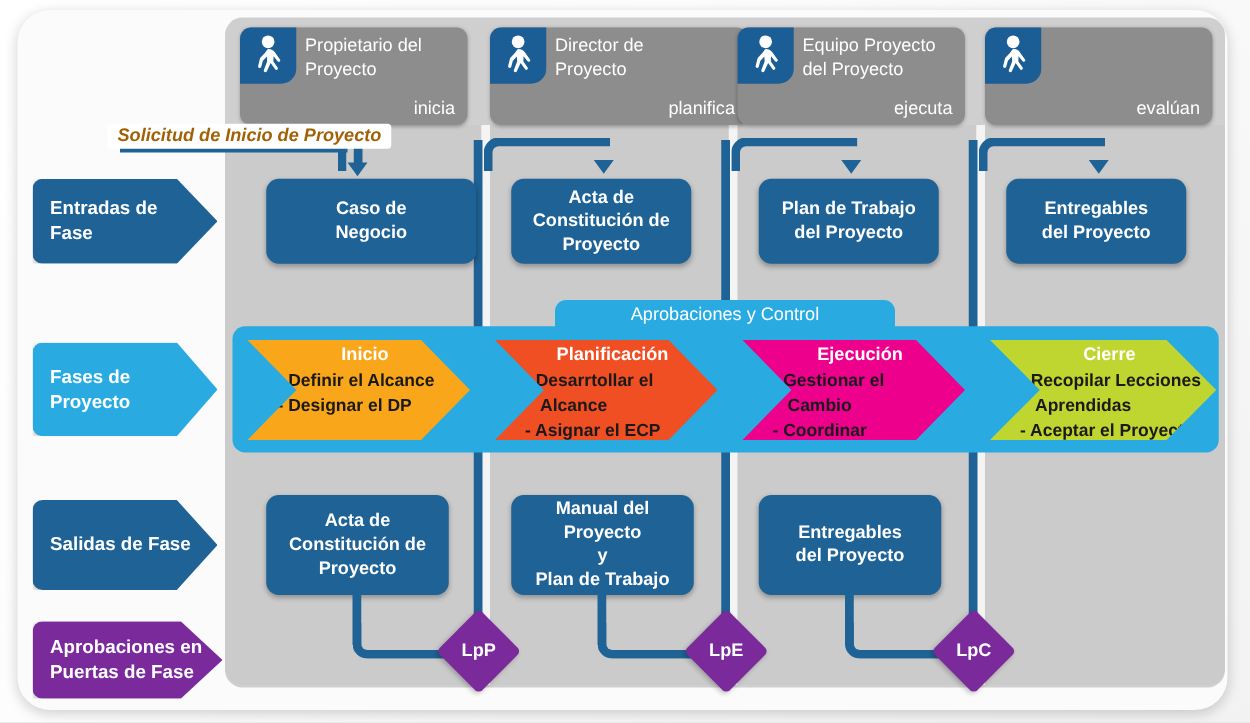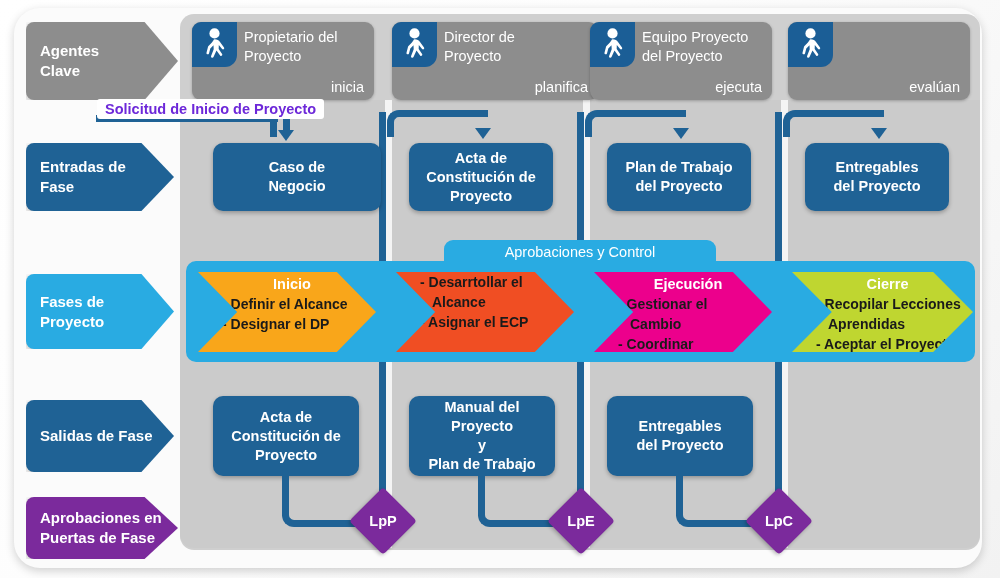--- a/index.html
+++ b/index.html
@@ -117,23 +117,23 @@
     border-top-left-radius:12px;background:transparent;
   }
   .cornerBL{
     position:absolute;border:7px solid #1f6295;border-right:none;border-top:none;
     border-bottom-left-radius:12px;background:transparent;
   }
 
   
   .callout{
     position:absolute;left:86px;top:99px;
-    background:#ffffff;color:#6d28d9;
-    font-weight:bold;font-size:14.5px;
-    padding:2px 8px;border-radius:3px;white-space:nowrap;margin-left:11px;
+    background:#ffffff;color:#a16207;
+    font-style:italic;font-weight:bold;font-size:14.5px;
+    padding:2px 8px;border-radius:3px;white-space:nowrap;
   }
 
   
   .gate{
     position:absolute;width:48px;height:48px;background:#7b2a9c;
     transform:rotate(45deg);border-radius:4px;
     box-shadow:0 2px 4px rgba(0,0,0,.25);
   }
   .gate-lbl{
     position:absolute;width:60px;height:20px;
@@ -146,26 +146,20 @@
 <div id="stage">
 
   <div class="card-frame"></div>
   <div class="grey-panel"></div>
   <div class="grey-panel lower"></div>
 
   <div class="colsep" style="left:385px"></div>
   <div class="colsep" style="left:583px"></div>
   <div class="colsep" style="left:781px"></div>
 
-  <div class="lane-label lane-agents">
-    <span>
-      <span>Agentes</span><br>
-      <span>Clave</span>
-    </span>
-  </div>
 
   <div class="lane-label lane-in">
     <span>
       <span>Entradas de</span><br>
       <span>Fase</span>
     </span>
   </div>
 
   <div class="lane-label lane-phases">
     <span>
@@ -286,20 +280,21 @@
   </div>
   <div class="phase-band"></div>
 
   <div class="chev" style="left:198px;width:178px;background:#f9a61a;">
     <span class="ptitle">Inicio</span>
     <span class="plist">-  Definir el Alcance</span>
     <span class="plist">-  Designar el DP</span>
   </div>
 
   <div class="chev" style="left:396px;width:178px;background:#f04e23;">
+    <span class="ptitle">Planificación</span>
     <span class="plist">-  Desarrtollar el</span>
     <span class="plist" style="margin-left:36px">Alcance</span>
     <span class="plist">-  Asignar el ECP</span>
   </div>
 
   <div class="chev" style="left:594px;width:178px;background:#ec008c;">
     <span class="ptitle">Ejecución</span>
     <span class="plist">-  Gestionar el</span>
     <span class="plist" style="margin-left:36px">Cambio</span>
     <span class="plist">-  Coordinar</span>

